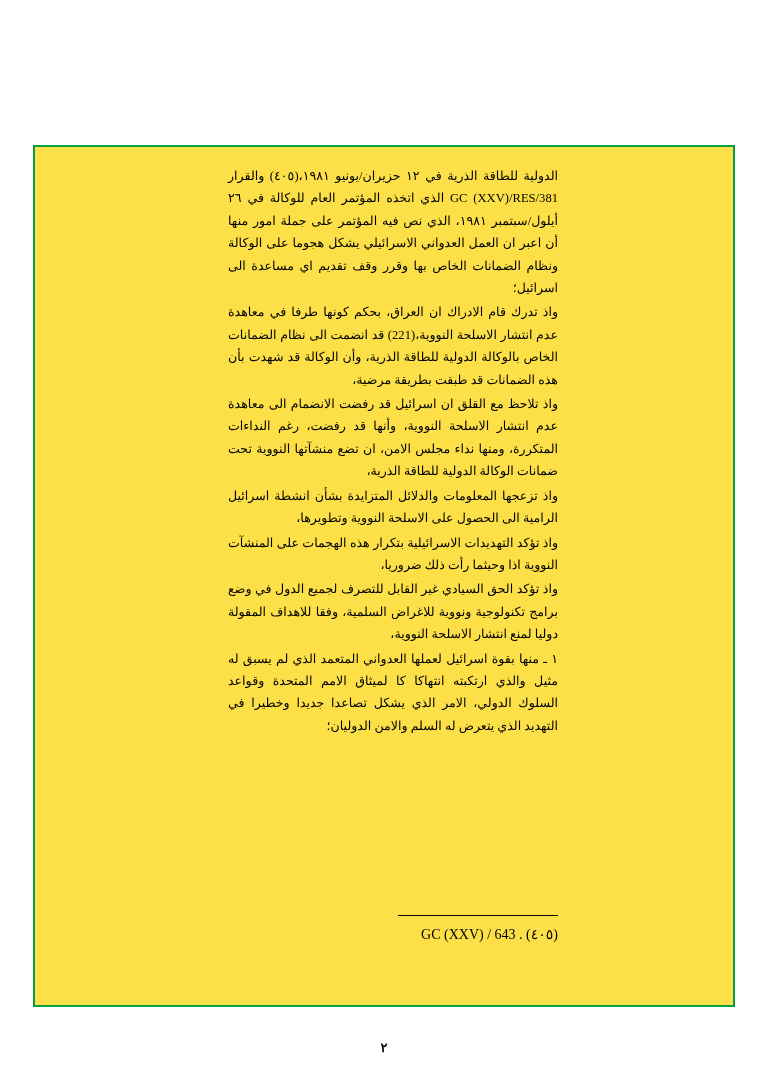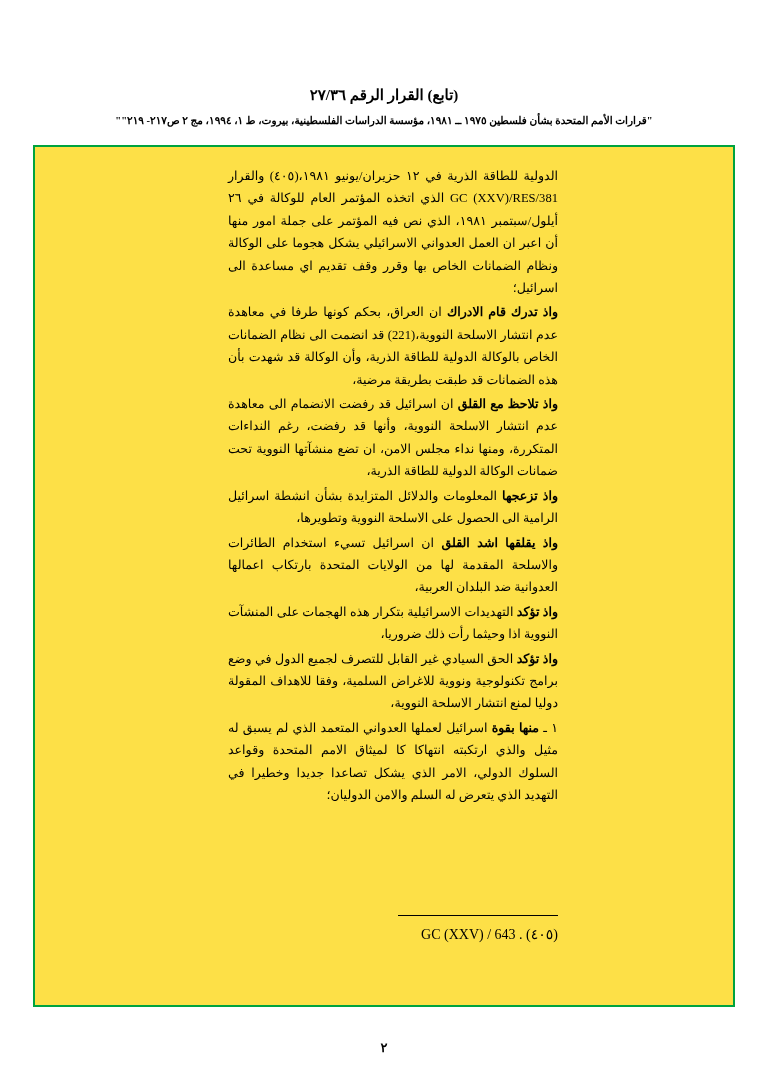--- a/index.html
+++ b/index.html
@@ -64,21 +64,21 @@
     direction: rtl;
     text-align: justify;
     text-align-last: right;
     font-size: 12.6px;
     line-height: 1.78;
   }
   .content p {
     margin: 0 0 2px 0;
   }
   .lead {
-    font-weight: bold;
+    font-weight: normal;
   }
   .num-item {
     margin-top: 2px;
   }
 
   
   .footnotes {
     position: absolute;
     bottom: 56px;
     right: 175px;
@@ -111,38 +111,33 @@
     text-align: center;
     font-size: 13px;
     font-weight: bold;
   }
 </style>
 </head>
 <body>
 
 <div class="page">
 
-  <div class="header">
-    <div class="doc-title">(تابع) القرار الرقم ٢٧/٣٦</div>
-    <div class="doc-subtitle">"قرارات الأمم المتحدة بشأن فلسطين ١٩٧٥ ــ ١٩٨١، مؤسسة الدراسات الفلسطينية، بيروت، ط ١، ١٩٩٤، مج ٢ ص٢١٧- ٢١٩""</div>
-  </div>
 
   <div class="frame">
 
     <div class="content">
 
       <p><span>الدولية للطاقة الذرية في ١٢ حزيران/يونيو ١٩٨١،(٤٠٥) والقرار GC (XXV)/RES/381 الذي اتخذه المؤتمر العام للوكالة في ٢٦ أيلول/سبتمبر ١٩٨١، الذي نص فيه المؤتمر على جملة امور منها أن اعبر ان العمل العدواني الاسرائيلي يشكل هجوما على الوكالة ونظام الضمانات الخاص بها وقرر وقف تقديم اي مساعدة الى اسرائيل؛</span></p>
 
       <p><span class="lead">واذ تدرك قام الادراك</span><span> ان العراق، بحكم كونها طرفا في معاهدة عدم انتشار الاسلحة النووية،(221) قد انضمت الى نظام الضمانات الخاص بالوكالة الدولية للطاقة الذرية، وأن الوكالة قد شهدت بأن هذه الضمانات قد طبقت بطريقة مرضية،</span></p>
 
       <p><span class="lead">واذ تلاحظ مع القلق</span><span> ان اسرائيل قد رفضت الانضمام الى معاهدة عدم انتشار الاسلحة النووية، وأنها قد رفضت، رغم النداءات المتكررة، ومنها نداء مجلس الامن، ان تضع منشآتها النووية تحت ضمانات الوكالة الدولية للطاقة الذرية،</span></p>
 
       <p><span class="lead">واذ تزعجها</span><span> المعلومات والدلائل المتزايدة بشأن انشطة اسرائيل الرامية الى الحصول على الاسلحة النووية وتطويرها،</span></p>
 
-      <p><span class="lead">واذ يقلقها اشد القلق</span><span> ان اسرائيل تسيء استخدام الطائرات والاسلحة المقدمة لها من الولايات المتحدة بارتكاب اعمالها العدوانية ضد البلدان العربية،</span></p>
 
       <p><span class="lead">واذ تؤكد</span><span> التهديدات الاسرائيلية بتكرار هذه الهجمات على المنشآت النووية اذا وحيثما رأت ذلك ضروريا،</span></p>
 
       <p><span class="lead">واذ تؤكد</span><span> الحق السيادي غير القابل للتصرف لجميع الدول في وضع برامج تكنولوجية ونووية للاغراض السلمية، وفقا للاهداف المقولة دوليا لمنع انتشار الاسلحة النووية،</span></p>
 
       <p class="num-item"><span>١ ـ</span> <span class="lead">منها بقوة</span><span> اسرائيل لعملها العدواني المتعمد الذي لم يسبق له مثيل والذي ارتكبته انتهاكا كا لميثاق الامم المتحدة وقواعد السلوك الدولي، الامر الذي يشكل تصاعدا جديدا وخطيرا في التهديد الذي يتعرض له السلم والامن الدوليان؛</span></p>
 
     </div>
 
     <div class="footnotes">

